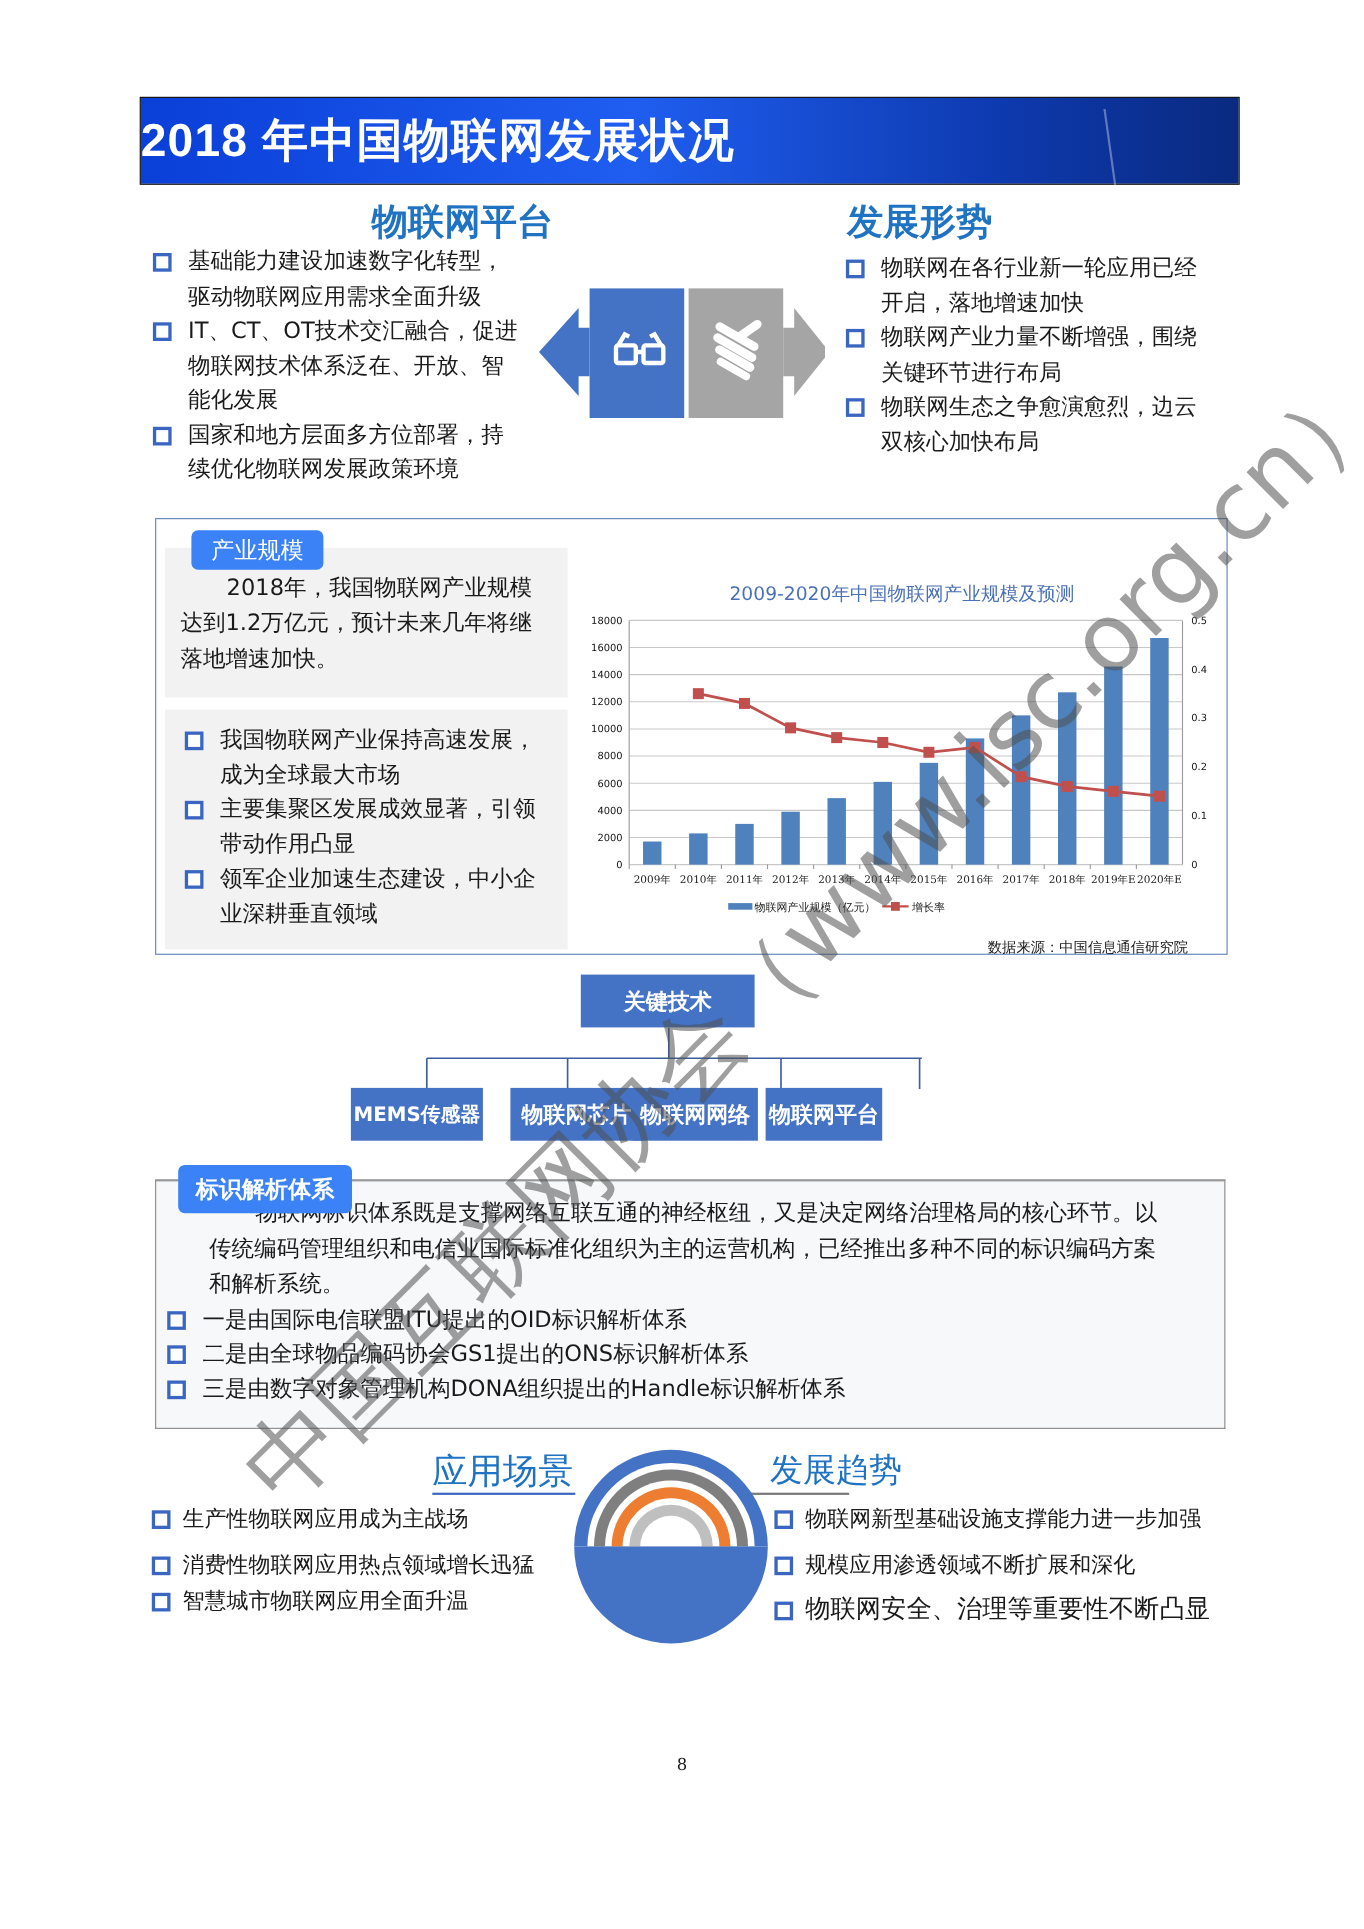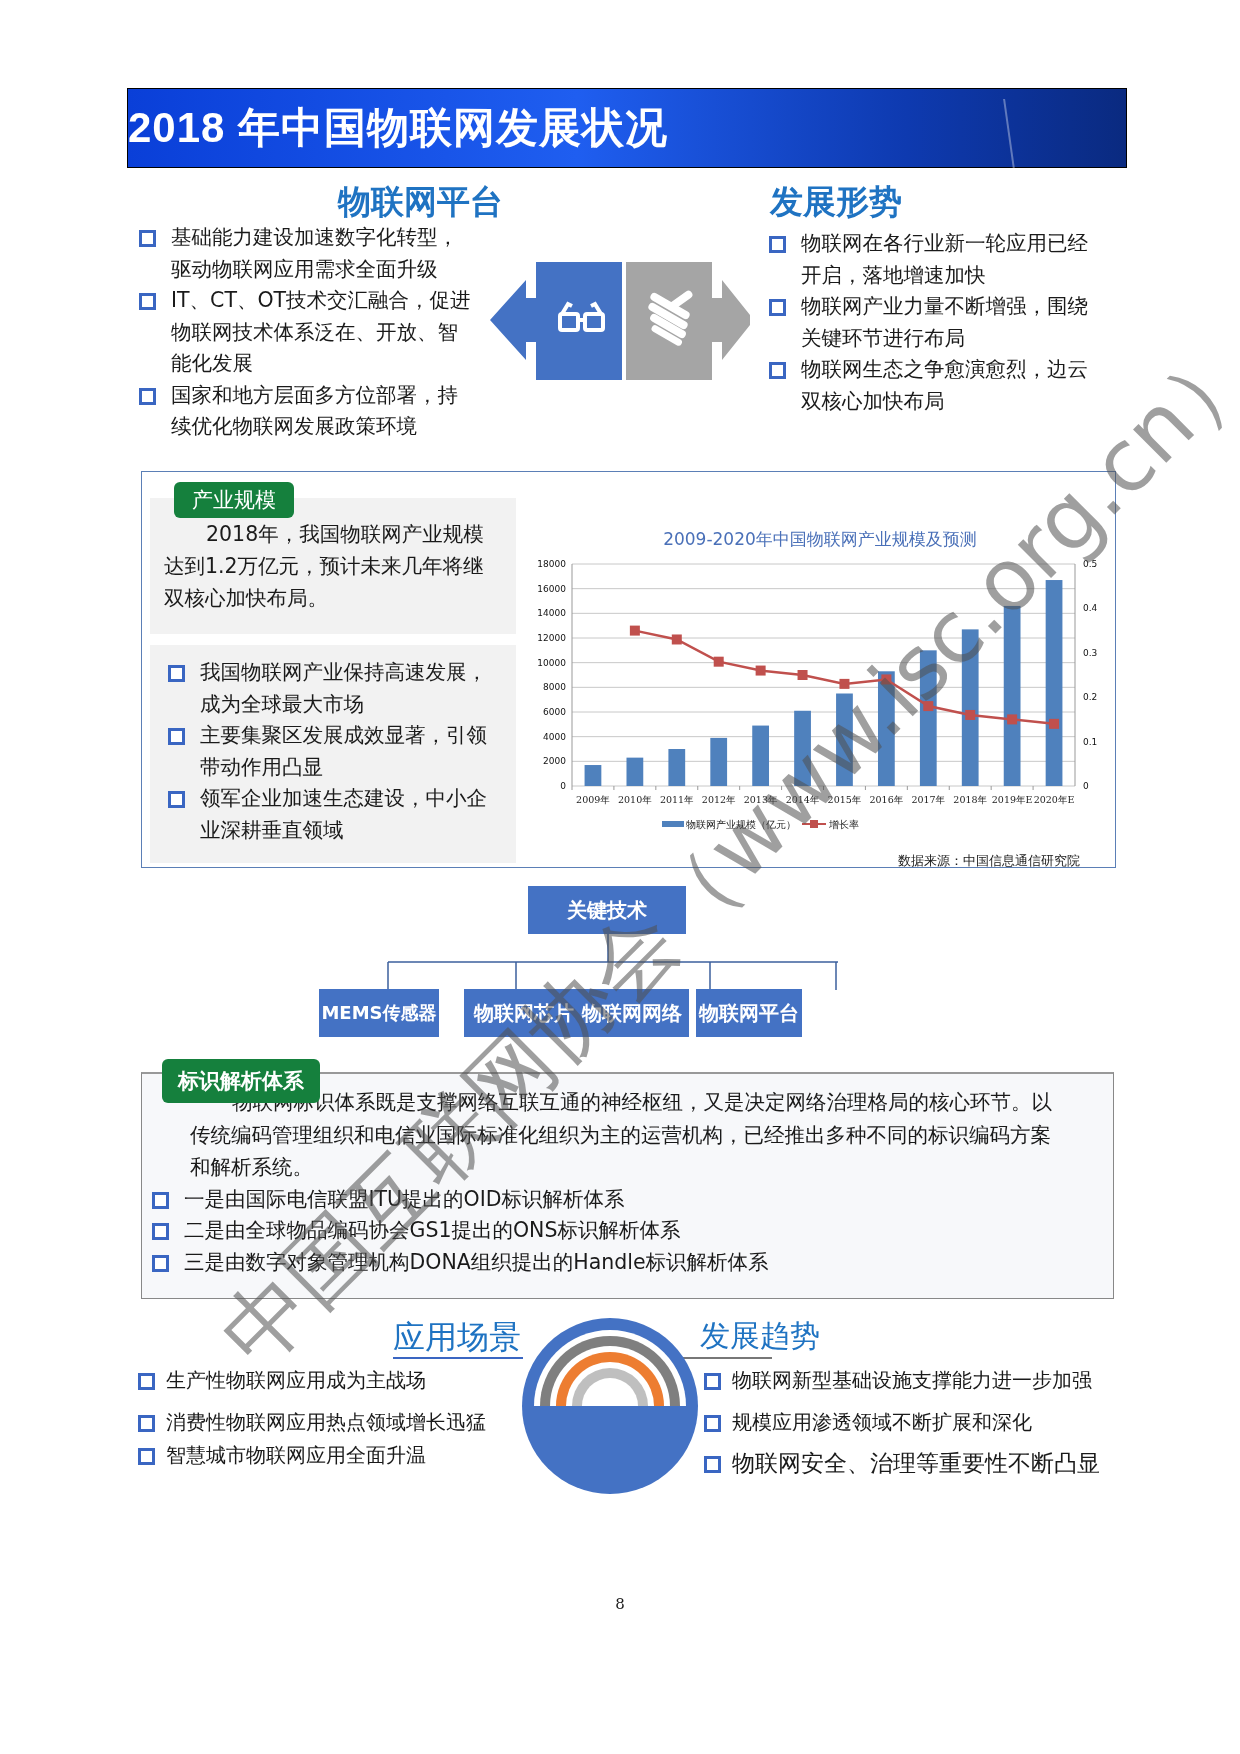--- a/index.html
+++ b/index.html
@@ -9,21 +9,21 @@
     background:linear-gradient(90deg,#0a3fd8 0%,#1f5ef0 45%,#0e3ab0 78%,#0a2a80 100%);
     display:flex;align-items:center;justify-content:flex-start;}
   .banner .title{color:#fff;font-size:42px;font-weight:bold;letter-spacing:1px;font-family:"Liberation Sans","DejaVu Sans",sans-serif;}
   .banner .swoosh{position:absolute;right:110px;top:10px;width:6px;height:70px;border-left:2px solid rgba(255,255,255,.35);transform:skewX(8deg);}
   .sec-h{color:#1f73c2;font-size:33px;font-weight:bold;}
   .blist{list-style:none;margin:0;padding:0;}
   .blist li{position:relative;padding-left:38px;font-size:20.5px;line-height:31.5px;}
   .bsq{position:absolute;left:6px;top:8px;width:11px;height:11px;border:3px solid #3a66c2;background:#fff;}
   .scale-box{left:141px;top:471px;width:975px;height:397px;border:1.5px solid #5b7fb6;box-sizing:border-box;}
   .gray-panel{background:#f2f2f2;}
-  .tag{background:#15803d;color:#fff;font-size:21px;border-radius:6px;padding:4px 18px;font-weight:normal;}
+  .tag{background:#3b82f6;color:#fff;font-size:21px;border-radius:6px;padding:4px 18px;font-weight:normal;}
   .orgbox{background:#4472c4;color:#fff;font-weight:bold;font-size:20px;display:flex;align-items:center;justify-content:center;}
   .idbox{left:141px;top:1072px;width:973px;height:227px;border:1.5px solid #888;border-top:2px solid #999;box-sizing:border-box;background:#f7f8fa;}
   .idtext{font-size:20.5px;line-height:32.5px;}
   .watermark{color:rgba(80,80,80,.55);font-size:86px;transform-origin:left top;white-space:nowrap;pointer-events:none;font-family:"DejaVu Sans",sans-serif;}
 </style>
 </head>
 <body>
 
 <div class="abs banner">
   <span class="title">2018 年中国物联网发展状况</span>
@@ -90,21 +90,21 @@
     <div>物联网生态之争愈演愈烈，边云</div>
       <div>双核心加快布局</div>
     </li>
 </ul>
 
 <div class="abs scale-box"></div>
 <div class="abs gray-panel" style="left:150px;top:498px;width:366px;height:136px;">
   <div style="padding:20px 14px 0 14px;font-size:20.5px;line-height:32px;">
     <div style="padding-left:42px;">2018年，我国物联网产业规模</div>
     <div>达到1.2万亿元，预计未来几年将继</div>
-    <div>双核心加快布局。</div>
+    <div>落地增速加快。</div>
   </div>
 </div>
 <div class="abs tag" style="left:174px;top:482px;">产业规模</div>
 <div class="abs gray-panel" style="left:150px;top:645px;width:366px;height:218px;">
   <ul class="blist" style="padding:12px 0 0 12px;">
     <li>
         <span class="bsq"></span>
       <div>我国物联网产业保持高速发展，</div>
         <div>成为全球最大市场</div>
       </li>

